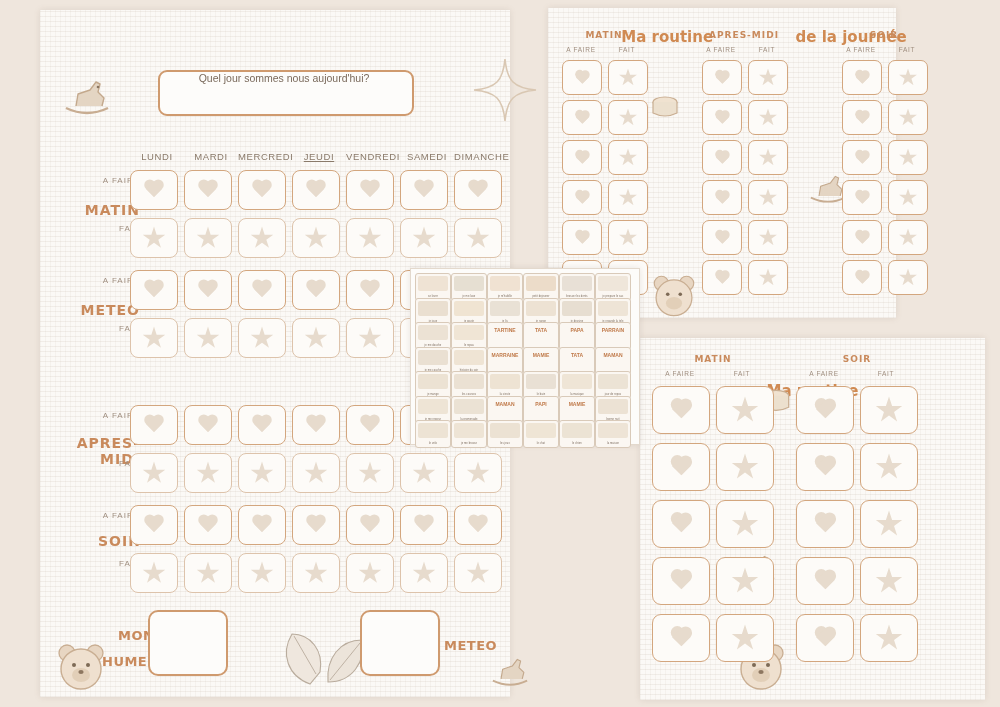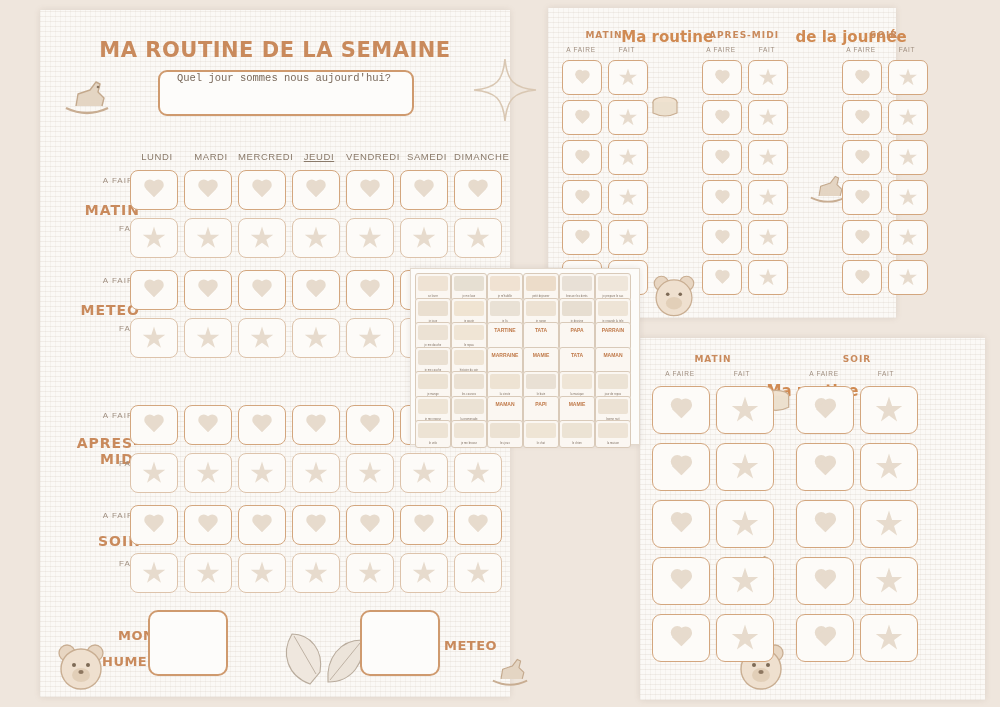--- a/index.html
+++ b/index.html
@@ -29,21 +29,21 @@
     position:absolute;left:0;top:28px;width:470px;text-align:center;
     font-family:"DejaVu Sans", sans-serif;
     font-weight:bold;font-size:21px;letter-spacing:.5px;color:#c98a5c;
   }
   .q-box{
     position:absolute;left:118px;top:60px;width:252px;height:42px;
     border:2px solid #cf9a6e;border-radius:9px;background:#fdfcfa;
   }
   .q-label{
     position:absolute;left:118px;top:62px;width:252px;text-align:center;
-    font-size:10.5px;color:#7a6a5c;font-family:Liberation Mono, monospace;
+    font-size:10.5px;color:#7a6a5c;font-family:Liberation Sans, sans-serif;
   }
   .daylabel{
     position:absolute;top:141px;font-size:9.5px;color:#8a7a6a;
     letter-spacing:.6px;text-align:center;width:54px;
   }
   .seclabel{
     position:absolute;font-family:"DejaVu Sans", sans-serif;
     font-weight:bold;font-size:14px;color:#c98a5c;letter-spacing:1px;
     text-align:right;width:92px;
   }
@@ -162,21 +162,20 @@
     <path d="M6 36 Q27 46 48 36" stroke="#c8ad92" stroke-width="2.4" fill="none"></path>
     <path d="M16 34 L18 22 L30 18 L36 10 L40 12 L38 20 L44 26 L42 34" fill="#e4d5c3" stroke="#c3a88c" stroke-width="1.4" stroke-linejoin="round"></path>
   </svg>
   <svg class="deco" style="left:230px;top:600px;" width="110" height="80" viewBox="0 0 110 80">
     <path d="M40 74 C18 66 10 44 22 24 C40 24 54 40 50 62 Z" fill="#efe7de" stroke="#b9ac9d" stroke-width="1.1"></path>
     <path d="M24 26 L46 64" stroke="#b9ac9d" stroke-width=".9" fill="none"></path>
     <path d="M58 72 C56 48 70 30 92 30 C96 52 82 72 58 72 Z" fill="#ece4da" stroke="#b9ac9d" stroke-width="1.1"></path>
     <path d="M90 33 L60 70" stroke="#b9ac9d" stroke-width=".9" fill="none"></path>
   </svg>
 
-  <div class="title-main">MA ROUTINE DE LA SEMAINE</div>
   <div class="q-box"></div>
   <div class="q-label">Quel jour sommes nous aujourd'hui?</div>
 
   <div id="week-days">
       <div class="daylabel" style="left: 90px;">LUNDI</div>
       <div class="daylabel" style="left: 144px; text-align: center;">MARDI</div>
       <div class="daylabel" style="left: 198px;">MERCREDI</div>
       <div class="daylabel" style="left: 252px; text-decoration: underline;">JEUDI</div>
       <div class="daylabel" style="left: 306px;">VENDREDI</div>
       <div class="daylabel" style="left: 360px;">SAMEDI</div>

